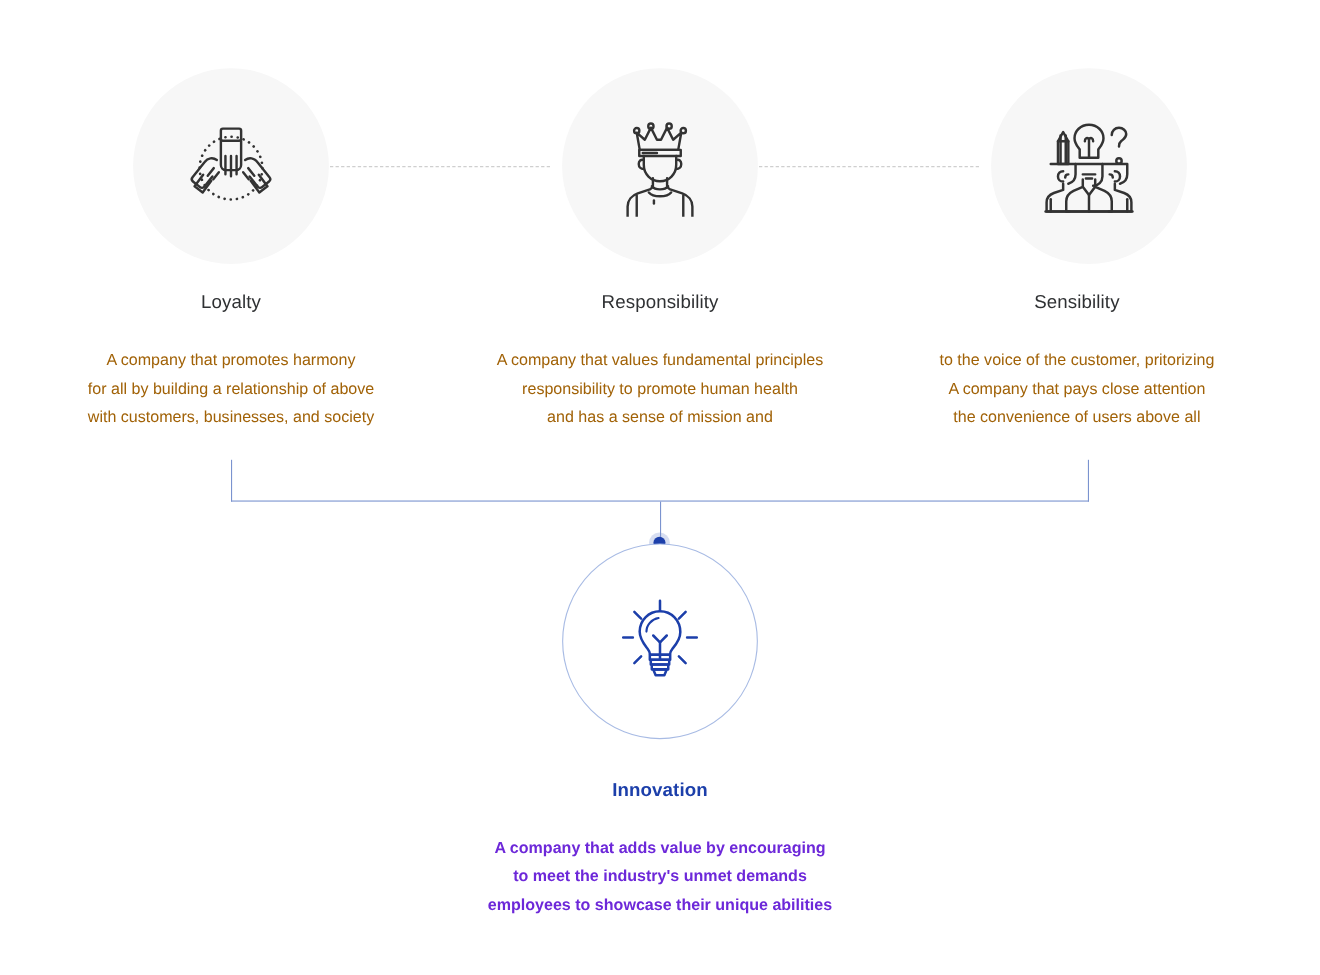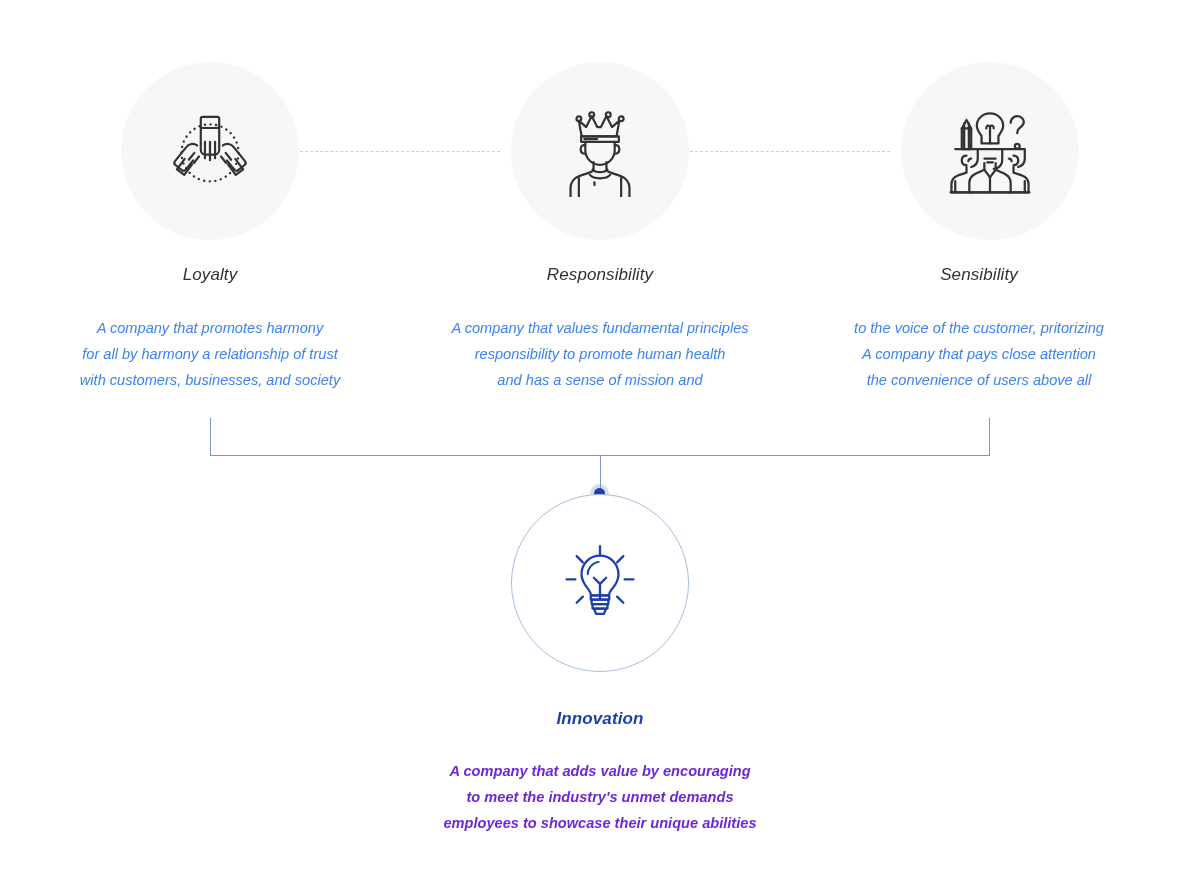--- a/index.html
+++ b/index.html
@@ -11,21 +11,20 @@
     width: 1200px;
     height: 886px;
     font-family: "Liberation Sans", sans-serif;
     color: #333333;
     overflow: hidden;
   }
   .stage {
     position: relative;
     width: 1200px;
     height: 886px;
-    font-style: italic;
   }
 
   
   .dashed-link {
     position: absolute;
     height: 0;
     border-top: 1px dashed #cfcfcf;
   }
   .dashed-link.l1 { left: 300px; top: 151px; width: 200px; }
   .dashed-link.l2 { left: 690px; top: 151px; width: 200px; }
@@ -107,21 +106,21 @@
   }
   .card.bottom .card-title {
     color: #1c3faa;
     font-weight: 600;
     margin-top: 12px;
   }
   .card-desc {
     margin: 29px 0 0 0;
     font-size: 14.6px;
     line-height: 26px;
-    color: #3b82f6;
+    color: #a16207;
     font-weight: 400;
   }
   .card.bottom .card-desc {
     margin-top: 28px;
     color: #6d28d9;
     font-weight: 600;
   }
   .card-desc span { display: block; }
 </style>
 </head>
@@ -150,21 +149,21 @@
         <path d="M64 44c4-3 9-2 12 2l12 15a3 3 0 0 1-.4 4.2l-7 5.6a3 3 0 0 1-4.2-.5l-8-10"></path>
         <path d="M77.5 58.5l8.5 11.5-8 6-8.5-11.5"></path>
         <path d="M67 52l6 7.5M62 56l5.5 7"></path>
       </svg>
     </span>
   </div>
   <div class="card t1">
     <p class="card-title">Loyalty</p>
     <p class="card-desc">
       <span>A company that promotes harmony</span>
-      <span>for all by harmony a relationship of trust</span>
+      <span>for all by building a relationship of above</span>
       <span>with customers, businesses, and society</span>
     </p>
   </div>
 
   <div class="circle grey c2">
     <span>
       <svg width="92" height="92" viewBox="0 0 100 100" fill="none" stroke="#333333" stroke-width="2.4" stroke-linecap="round" stroke-linejoin="round">
 
         <path d="M30 34L27 17l8 7 6-12 6 12h4l6-12 6 12 8-7-3 17z"></path>
         <path d="M29.5 34h41v6h-41z"></path>

